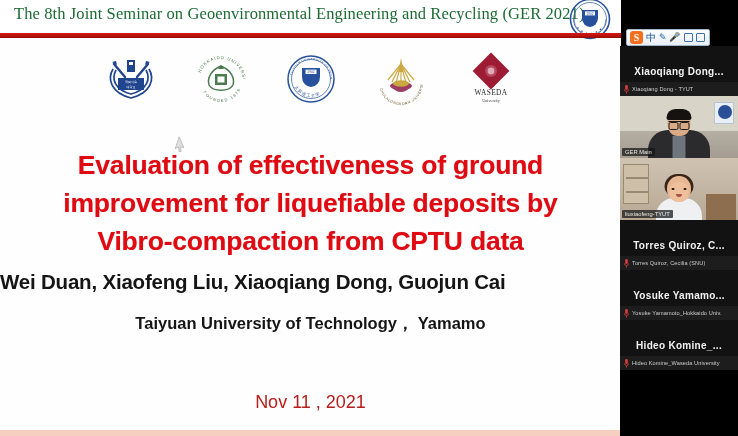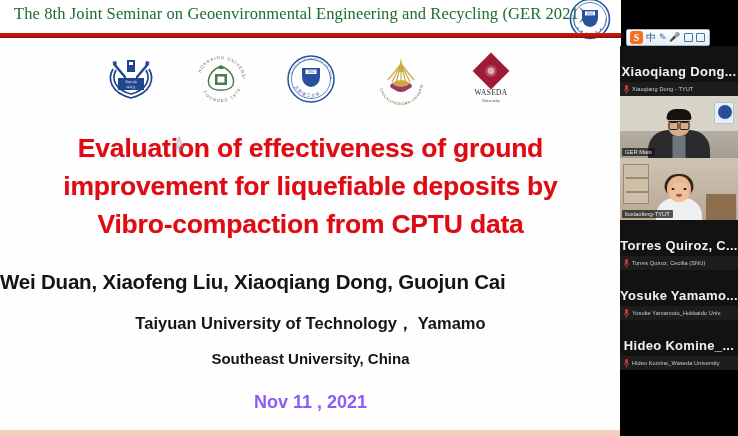--- a/index.html
+++ b/index.html
@@ -39,21 +39,21 @@
   
   .logos {
     position:absolute; left:0; top:48px; width:621px; height:62px;
     display:flex; align-items:center; justify-content:center; gap:26px;
   }
   .logo-cell { width:64px; height:58px; display:flex; align-items:center; justify-content:center; }
   .logo-cell svg { display:block; }
 
   
   .title-block {
-    position:absolute; left:0; top:129px; width:621px;
+    position:absolute; left:0; top:146px; width:621px;
     text-align:center;
   }
   .title-line {
     font-size:26.5px; font-weight:bold; color:#e00a12;
     line-height:38px; letter-spacing:-.2px;
     text-shadow:0 0 1px rgba(160,0,0,.35);
   }
 
   
   .authors {
@@ -63,21 +63,21 @@
   .affil1 {
     position:absolute; left:0; top:313px; width:621px; text-align:center;
     font-size:16.5px; font-weight:bold; color:#151515;
   }
   .affil2 {
     position:absolute; left:0; top:350px; width:621px; text-align:center;
     font-size:15px; font-weight:bold; color:#151515;
   }
   .datel {
     position:absolute; left:0; top:392px; width:621px; text-align:center;
-    font-size:18px; font-weight:bold; color:#8b5cf6;
+    font-size:18px; font-weight:normal; color:#b91c1c;
   }
 
   
   .ptr {
     position:absolute; left:176px; top:137px; width:9px; height:16px;
     opacity:.55; transform:rotate(18deg);
   }
 
   
   .slide-bottom-edge{
@@ -107,21 +107,21 @@
     background:#0c0c0c;
   }
   .pane { position:relative; background:#141414; }
 
   
   .namestrip {
     height:50px; background:#121212; position:relative;
     display:flex; align-items:center; justify-content:center;
   }
   .namestrip .big {
-    font-size:13px; font-weight:bold; color:#f2f2f2; letter-spacing:.3px;
+    font-size:10px; font-weight:bold; color:#f2f2f2; letter-spacing:.3px;
   }
   .footbar {
     position:absolute; left:0; bottom:0; width:100%; height:14px;
     background:#1d1d1d; display:flex; align-items:center; gap:3px; padding-left:4px;
   }
   .mic { width:5px; height:8px; position:relative; flex:0 0 auto; }
   .mic svg{ display:block; }
   .footbar .nm {
     font-size:5.6px; color:#cfcfcf; white-space:nowrap; overflow:hidden;
     text-overflow:ellipsis; letter-spacing:.1px;
@@ -310,21 +310,20 @@
       <div class="title-line">improvement for liquefiable deposits by</div>
       <div class="title-line">Vibro-compaction from CPTU data</div>
     </div>
 
     <svg class="ptr" viewBox="0 0 9 16">
       <path d="M0.5 0.5 L0.5 13 L3.3 10.3 L5.2 14.8 L7 14 L5.2 9.6 L8.6 9.6 Z" fill="#c9c9c9" stroke="#6f6f6f" stroke-width="0.7"></path>
     </svg>
 
     <div class="authors">Wei Duan, Xiaofeng Liu, Xiaoqiang Dong,   Guojun Cai</div>
     <div class="affil1">Taiyuan University of Technology， Yamamo</div>
-    <div class="affil2">Southeast University, China</div>
     <div class="datel">Nov 11 , 2021</div>
   </div>
   <div class="slide-bottom-edge"></div>
 
   <div id="ime">
     <div class="ime-logo">S</div>
     <div class="ime-cn">中</div>
     <div class="ime-ic">✎</div>
     <div class="ime-ic">🎤</div>
     <div class="ime-sq"></div>

